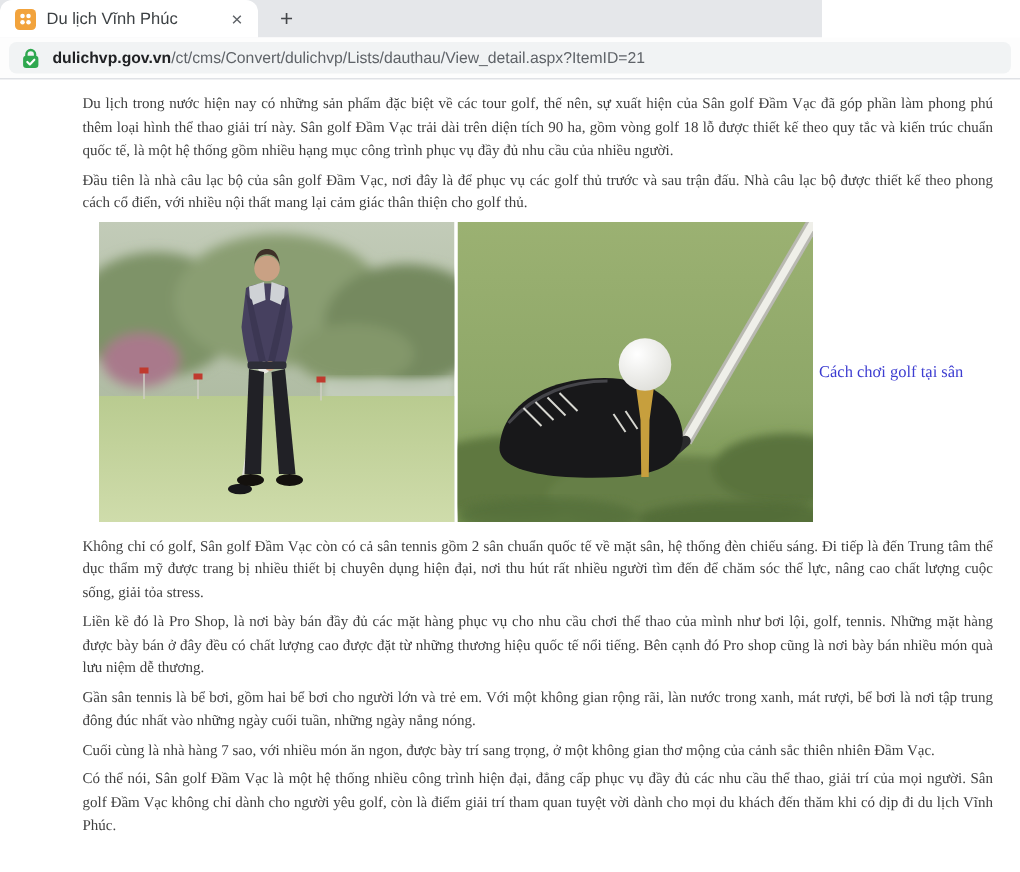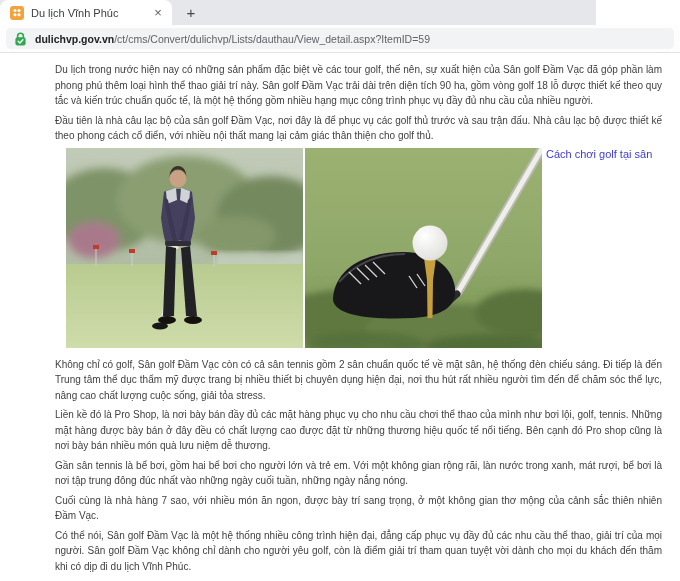--- a/index.html
+++ b/index.html
@@ -1,20 +1,20 @@
 <!DOCTYPE html>
 <html><head>
 <meta charset="utf-8">
 <style>
   * { margin:0; padding:0; box-sizing:border-box; }
   html,body { width:680px; height:581px; overflow:hidden; background:#fff;
     font-family:"Liberation Sans","DejaVu Sans",sans-serif; }
 
   
-  .tabstrip { position:relative; width:596px; height:25px; background:#e5e7ea; }
+  .tabstrip { position:relative; width:548px; height:25px; background:#e5e7ea; }
   .tab { position:absolute; left:0; top:0; width:172px; height:25px; background:#fff;
     border-radius:8px 8px 0 0; display:flex; align-items:center; padding:0 6px 0 10px; }
   .tab-favicon { width:14px; height:14px; border-radius:3px; background:#f2a33c;
     flex:0 0 14px; position:relative; }
   .tab-favicon svg { position:absolute; inset:0; }
   .tab-title { font-size:11px; color:#3c4043; margin-left:7px; white-space:nowrap;
     overflow:hidden; flex:1 1 auto; }
   .tab-close { flex:0 0 16px; text-align:center; font-size:13px; color:#5f6368;
     line-height:16px; cursor:pointer; }
   .newtab-btn { position:absolute; left:181px; top:3px; width:20px; height:20px;
@@ -23,24 +23,24 @@
   .toolbar { position:relative; width:680px; height:28px; background:#fdfdfd;
     border-bottom:1px solid #dfe1e5; }
   .omnibox { position:absolute; left:6px; right:6px; top:3px; height:21px;
     background:#f1f3f4; border-radius:5px; display:flex; align-items:center; padding:0 8px; }
   .lock-icon { width:13px; height:14px; margin-right:8px; flex:0 0 13px; }
   .url-text { font-size:10.5px; white-space:nowrap; overflow:hidden; }
   .url-domain { color:#202124; font-weight:700; }
   .url-path { color:#5f6368; }
 
   
-  .content { padding:9px 18px 0 55px; }
+  .content { padding:9px 18px 0 55px;font-family:Liberation Serif, serif; }
   .content p { font-size:10px; line-height:15.5px; text-align:justify; color:#3f3f3f;
     margin:0 0 4px 0; }
-  .figure-row { display:flex; align-items:flex-start; margin:2px 0 9px 11px; }
+  .figure-row { display:flex; align-items:center; margin:2px 0 9px 11px; }
   .figure-row svg.photo { width:237px; height:200px; display:block; }
   .photo-left { margin-right:2px; }
   .img-caption-link { font-size:11px; color:#3d3dd1; text-decoration:none; margin-left:4px;
     white-space:nowrap; }
 </style>
 </head>
 <body>
 
 <div class="tabstrip">
   <div class="tab">
@@ -58,21 +58,21 @@
   <div class="newtab-btn">+</div>
 </div>
 
 <div class="toolbar">
   <div class="omnibox">
     <svg class="lock-icon" viewBox="0 0 13 14">
       <path d="M3.6 6V4.2a2.9 2.9 0 0 1 5.8 0V6" fill="none" stroke="#2fa84f" stroke-width="1.6"></path>
       <rect x="1.4" y="5.2" width="10.2" height="8.2" rx="2.2" fill="#2fa84f"></rect>
       <path d="M4.2 9.3l1.7 1.7 3-3.2" fill="none" stroke="#fff" stroke-width="1.4" stroke-linecap="round" stroke-linejoin="round"></path>
     </svg>
-    <span class="url-text"><span class="url-domain">dulichvp.gov.vn</span><span class="url-path">/ct/cms/Convert/dulichvp/Lists/dauthau/View_detail.aspx?ItemID=59</span></span>
+    <span class="url-text"><span class="url-domain">dulichvp.gov.vn</span><span class="url-path">/ct/cms/Convert/dulichvp/Lists/dauthau/View_detail.aspx?ItemID=21</span></span>
   </div>
 </div>
 
 <div class="content">
 
   <p>Du lịch trong nước hiện nay có những sản phẩm đặc biệt về các tour golf, thế nên, sự xuất hiện của Sân golf Đầm Vạc đã góp phần làm phong phú thêm loại hình thể thao giải trí này. Sân golf Đầm Vạc trải dài trên diện tích 90 ha, gồm vòng golf 18 lỗ được thiết kế theo quy tắc và kiến trúc chuẩn quốc tế, là một hệ thống gồm nhiều hạng mục công trình phục vụ đầy đủ nhu cầu của nhiều người.</p>
   <p>Đầu tiên là nhà câu lạc bộ của sân golf Đầm Vạc, nơi đây là để phục vụ các golf thủ trước và sau trận đấu. Nhà câu lạc bộ được thiết kế theo phong cách cổ điển, với nhiều nội thất mang lại cảm giác thân thiện cho golf thủ.</p>
 
   <div class="figure-row">
 

